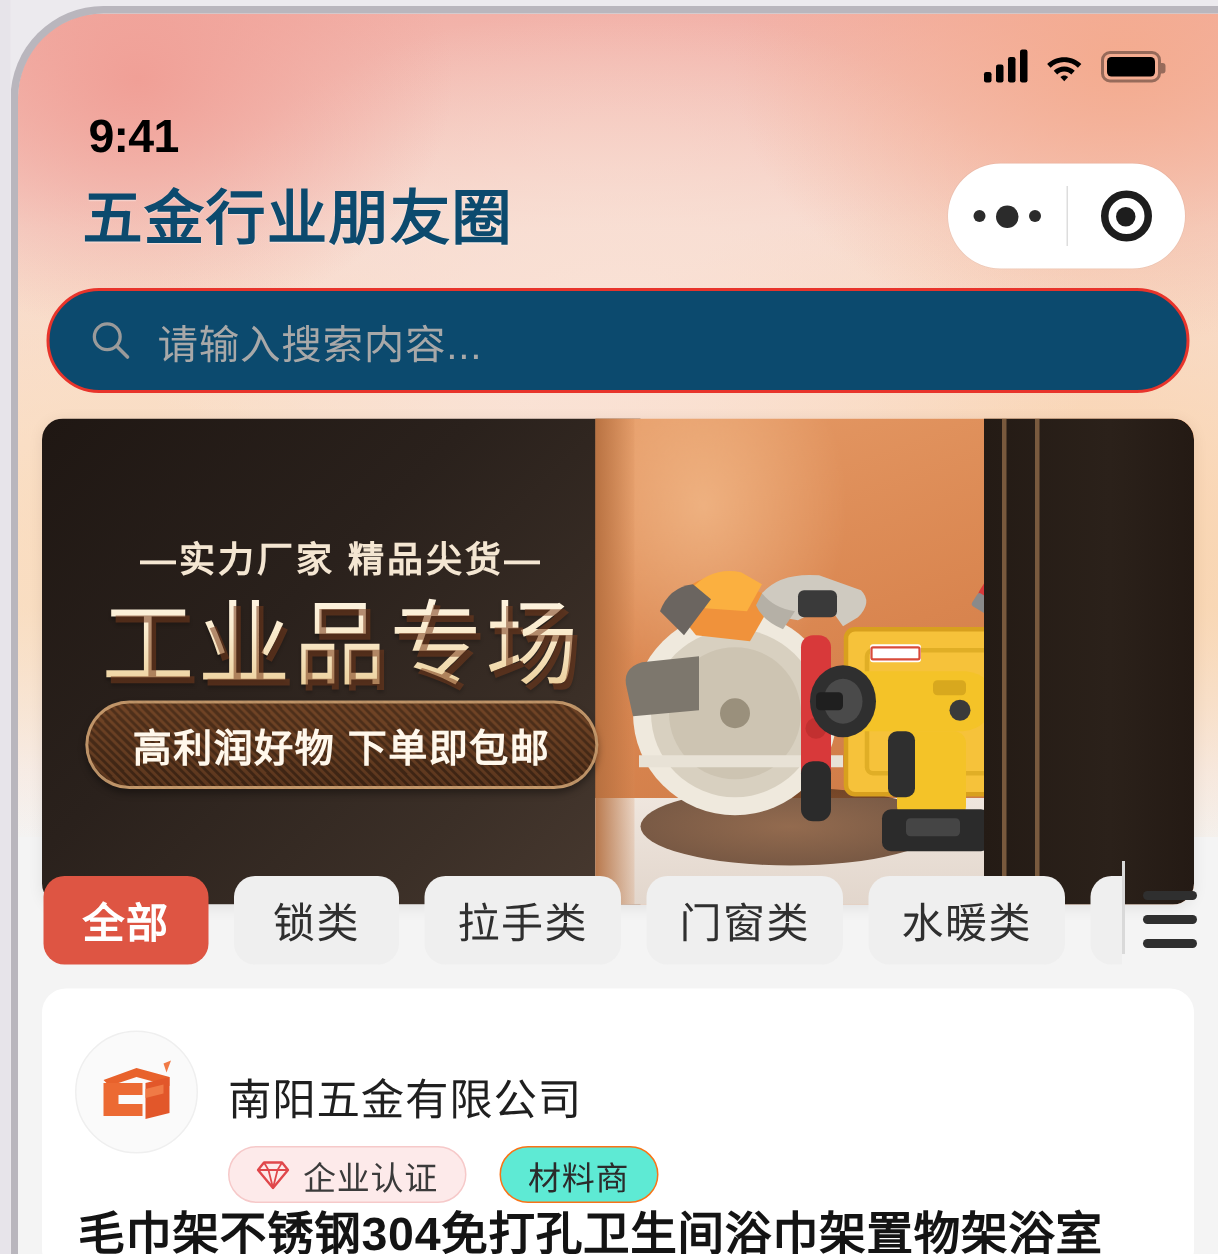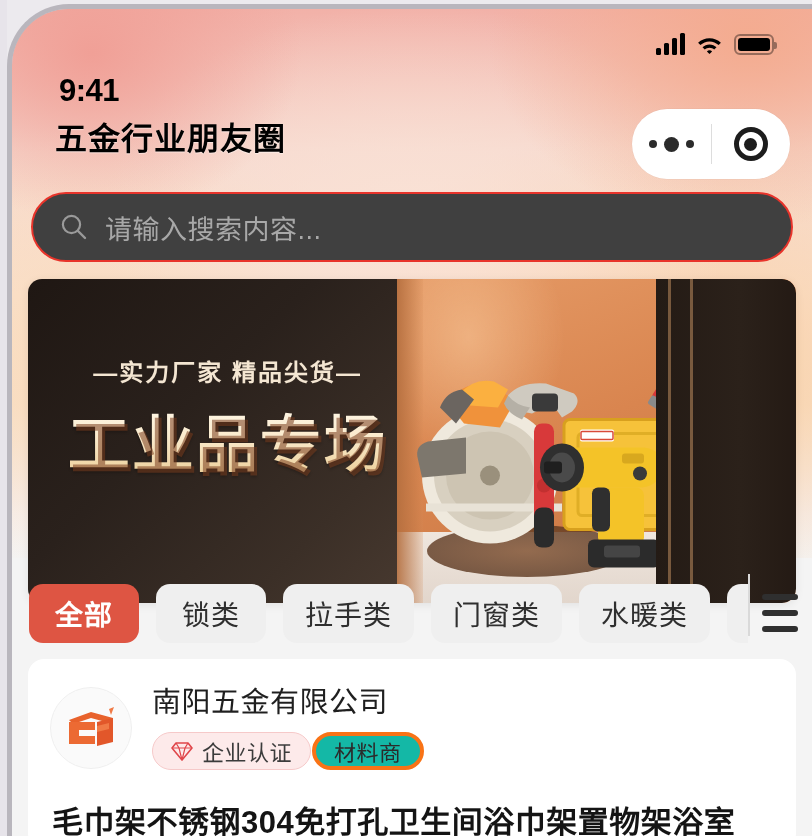--- a/index.html
+++ b/index.html
@@ -89,21 +89,21 @@
   .batt::after {
     content:''; position:absolute; right:-5px; top: 6px;
     width: 3px; height: 7px; background: rgba(0,0,0,0.38);
     border-radius: 0 2px 2px 0;
   }
   .batt i { display:block; width: 100%; height: 100%; background:#000; border-radius: 3px; }
 
   
   .nav-title {
     position: absolute; left: 43px; top: 104px;
-    font-size: 32px; font-weight: 700; color: #000000;
+    font-size: 40px; font-weight: 700; color: #0c4a6e;
     letter-spacing: 1px; z-index: 10;
     text-shadow: 0 1px 1px rgba(255,255,255,0.5);
   }
   .capsule {
     position: absolute; right: 22px; top: 100px;
     width: 158px; height: 70px;
     background: #fff; border-radius: 35px;
     display: flex; align-items: center;
     box-shadow: 0 0 0 0.5px rgba(0,0,0,0.04);
     z-index: 10;
@@ -124,21 +124,21 @@
     display:flex; align-items:center; justify-content:center;
   }
   .cap-target span i {
     width: 13px; height: 13px; border-radius: 50%; background:#1d1d1d; display:block;
   }
 
   
   .search-wrap {
     position: absolute; left: 19px; top: 183px;
     width: 762px; height: 70px;
-    background: #404040;
+    background: #0c4a6e;
     border: 2px solid #e8342b;
     border-radius: 35px;
     display: flex; align-items: center;
     padding: 0 26px;
     z-index: 10;
   }
   .search-ic { width: 30px; height: 30px; flex: 0 0 auto; }
   .search-ph {
     margin-left: 16px;
     font-size: 27px; color: #a8a8a8; letter-spacing: 0.5px;
@@ -189,23 +189,23 @@
   .bn-rightpanel::before { left: 12px; }
   .bn-rightpanel::after  { left: 34px; }
 
   .bn-text { position: absolute; left: 0; top: 0; width: 52%; height: 100%; }
   .bn-sub {
     position: absolute; left: 50%; top: 74px; transform: translateX(-50%);
     white-space: nowrap;
     font-size: 24px; font-weight: 700; color: #f4e6d2; letter-spacing: 2px;
   }
   .bn-main {
-    position: absolute; left: 50%; top: 115px; transform: translateX(-50%);
+    position: absolute; left: 50%; top: 100px; transform: translateX(-50%);
     white-space: nowrap;
-    font-size: 62px; font-weight: 700; letter-spacing: 2px;
+    font-size: 62px; font-weight: 400; letter-spacing: 2px;
     background: linear-gradient(180deg, #fffaf0 0%, #fbeccf 45%, #e8c98f 100%);
     -webkit-background-clip: text; background-clip: text;
     color: transparent;
     text-shadow: 3px 4px 0 rgba(120,60,30,0.55);
     filter: drop-shadow(0 2px 1px rgba(0,0,0,0.3));
   }
   .bn-pill {
     position: absolute; left: 50%; top: 188px; transform: translateX(-50%);
     white-space: nowrap;
     padding: 9px 30px;
@@ -263,36 +263,36 @@
     z-index: 10;
     overflow: hidden;
   }
   .card-head { position: absolute; left: 22px; top: 28px; display: flex; }
   .avatar {
     width: 82px; height: 82px; border-radius: 50%;
     background: #fafafa; border: 1px solid #efefef;
     display:flex; align-items:center; justify-content:center;
     flex: 0 0 auto;
   }
-  .card-meta { margin-left: 20px; }
+  .card-meta { margin-left: 20px; margin-top: 32px; }
   .shop-name {
     font-size: 29px; color: #1f1f1f; letter-spacing: 0.5px; line-height: 1.1;
   }
-  .badges { display: flex; gap: 1px; margin-top: 13px; }
+  .badges { display: flex; gap: 22px; margin-top: 13px; }
   .badge {
     height: 38px; padding: 0 18px;
     border-radius: 19px;
     display:flex; align-items:center; gap: 9px;
     font-size: 22px; letter-spacing: 0.5px;
   }
   .badge.cert {
     background: #fdeaea; border: 1px solid #f6c9c9; color: #3b3b3b;
   }
   .badge.supplier {
-    background: #14b8a6; border: 4px solid #f97316; color: #2b2b2b;
+    background: #5eead4; border: 1px solid #f97316; color: #2b2b2b;
   }
   .diamond-ic { width: 22px; height: 20px; flex: 0 0 auto; }
   .post-time {
     position: absolute; right: 26px; top: 66px;
     font-size: 25px; color: #a6a6a6; letter-spacing: 1px;
   }
   .post-title {
     position: absolute; left: 24px; top: 138px;
     font-size: 31px; font-weight: 700; color: #141414;
     letter-spacing: 0.5px; white-space: nowrap;
@@ -406,20 +406,21 @@
           <rect x="258" y="56" width="14" height="46" rx="5" fill="#d8393a"></rect>
           <rect x="258" y="98" width="14" height="10" rx="2" fill="#8a8a8a"></rect>
           <rect x="262" y="22" width="6" height="36" fill="#bdbdbd"></rect>
           <path d="M259 14 L265 24 L271 14 L268 10 L262 10 Z" fill="#e8e8e8"></path>
         </g>
       </svg>
 
       <div class="bn-text">
         <div class="bn-sub">—实力厂家 精品尖货—</div>
         <div class="bn-main">工业品专场</div>
+        <div class="bn-pill">高利润好物 下单即包邮</div>
       </div>
 
       <div class="bn-rightpanel"></div>
     </div>
 
     <div class="tabs-row">
       <div class="tabs-scroll" id="tabs-scroll">
           <div class="tab active">
             <span>全部</span>
           </div>

